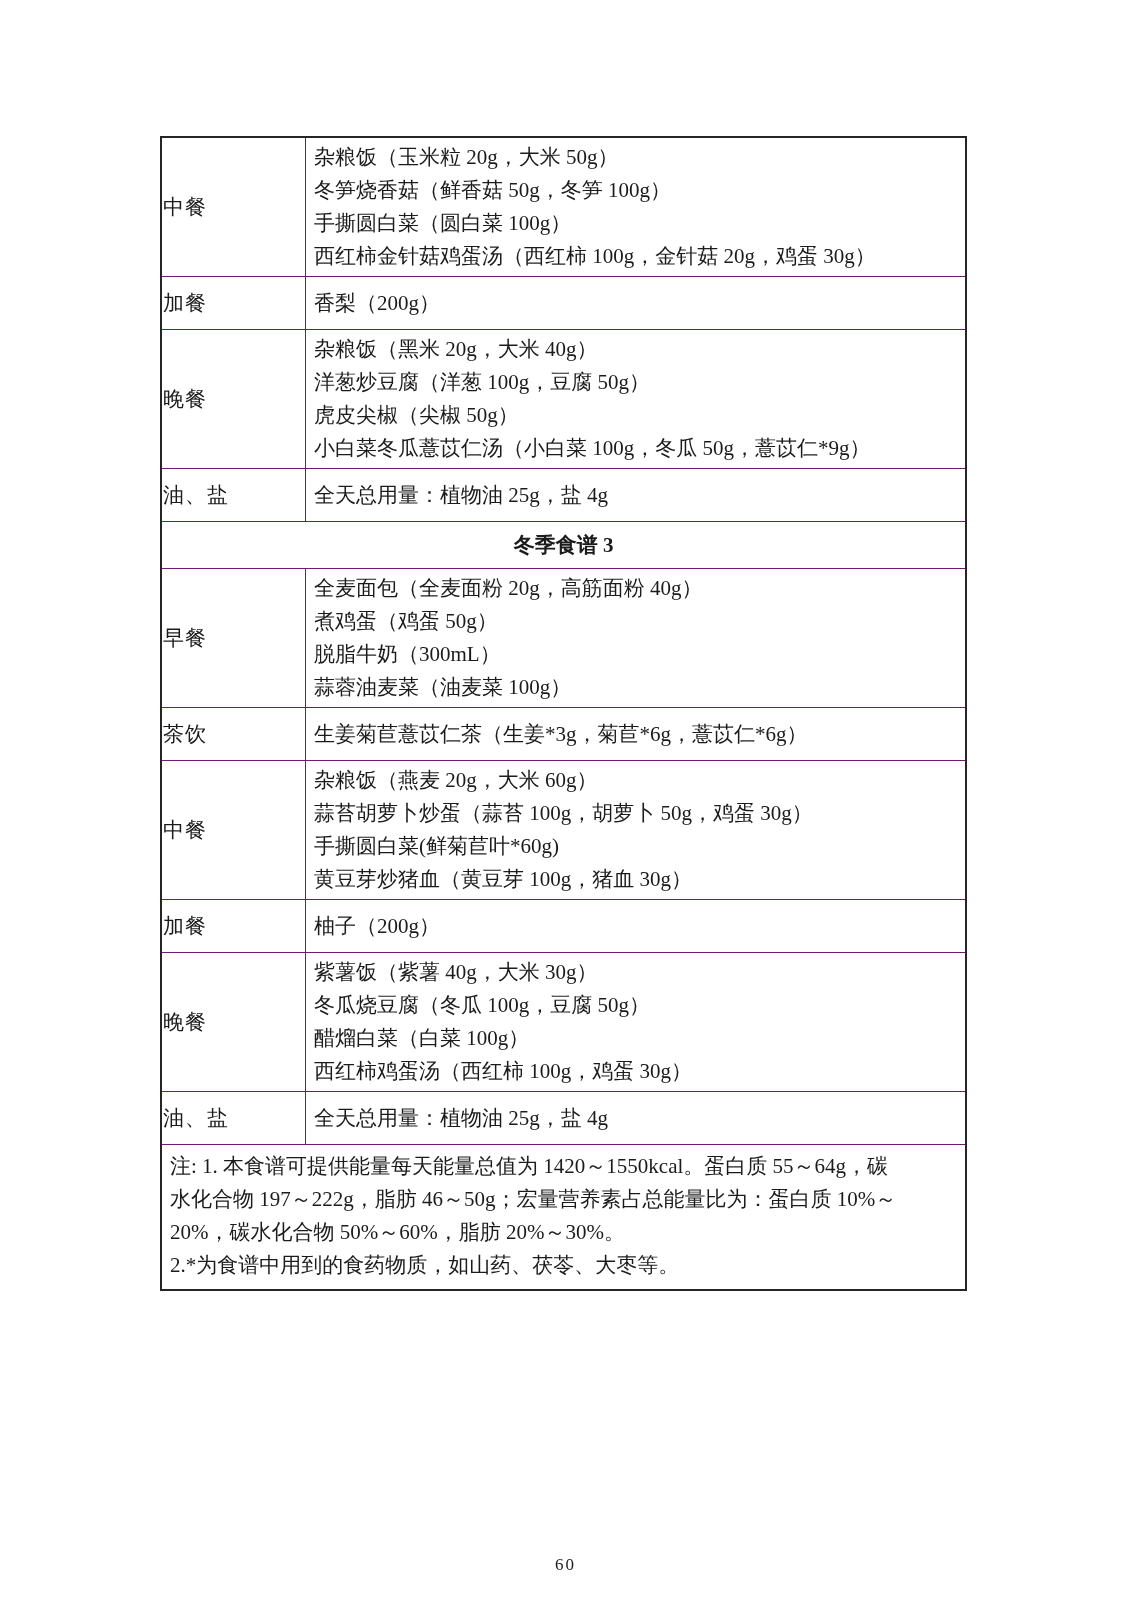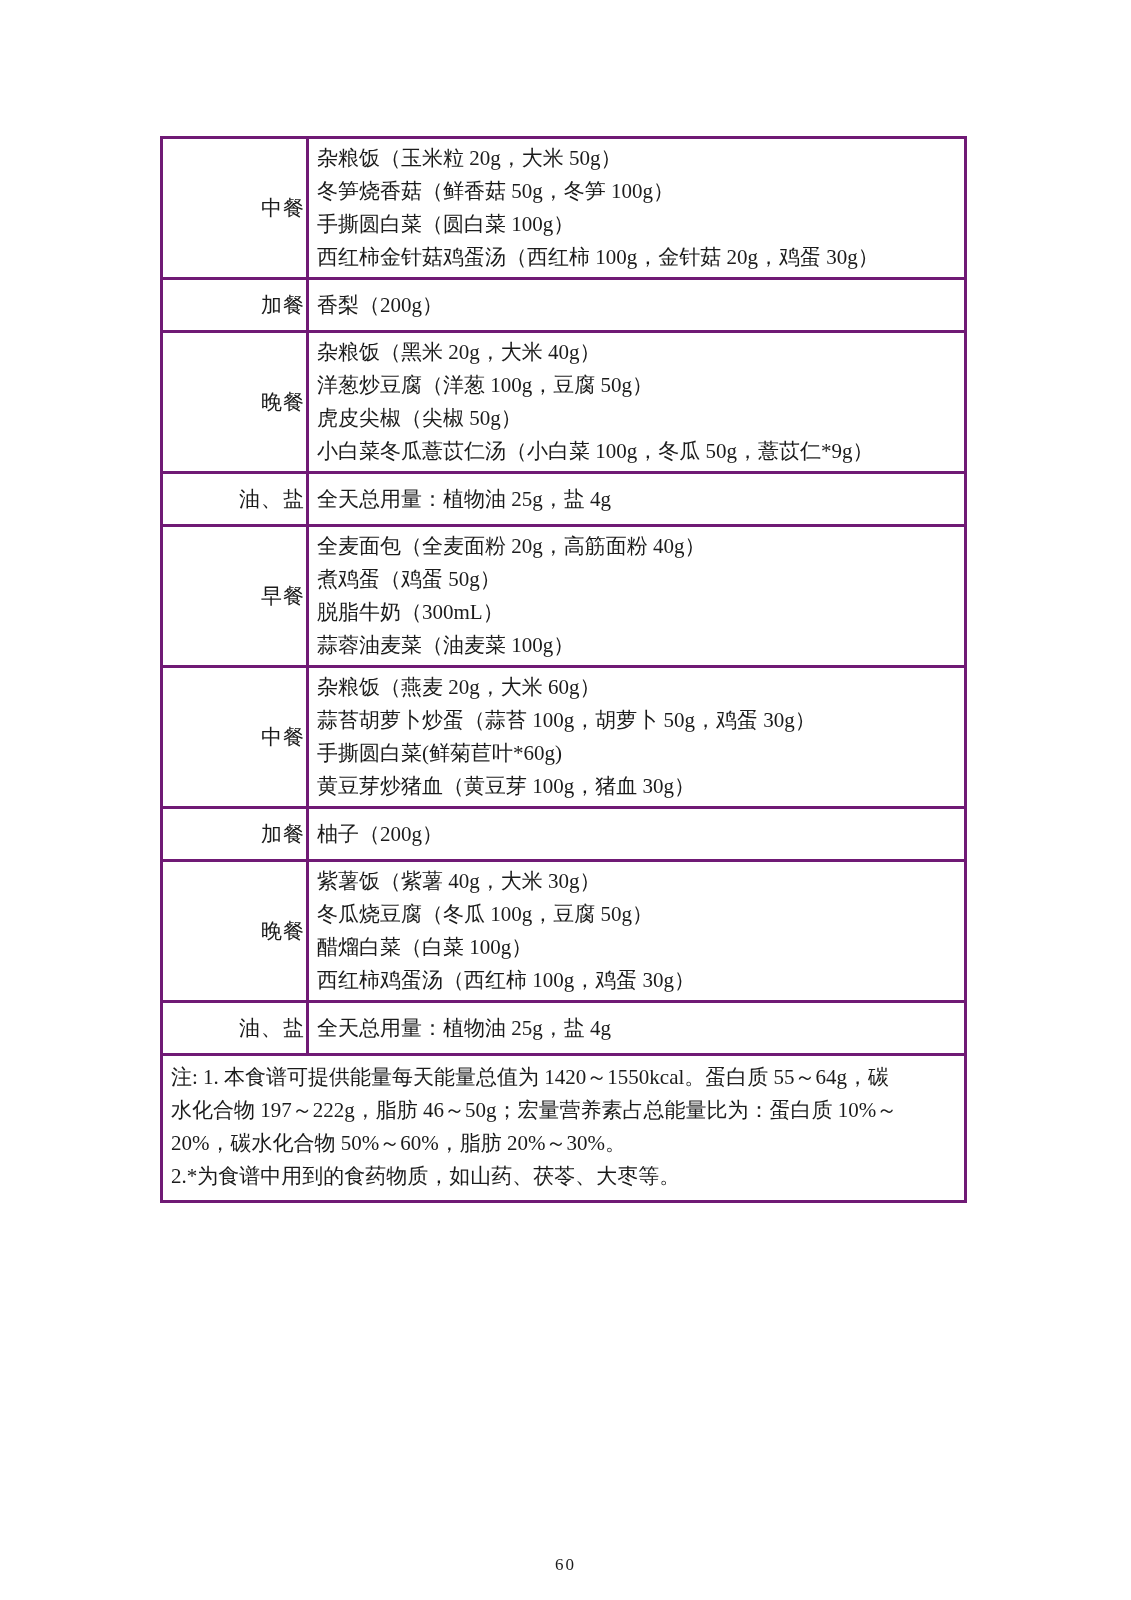--- a/index.html
+++ b/index.html
@@ -11,24 +11,24 @@
     color:#1b1b1b;
     overflow:hidden;
   }
   table.menu {
     position:absolute; left:160px; top:136px;
     width:807px;
     border-collapse:collapse;
     table-layout:fixed;
     border:2px solid #252525;
   }
-  table.menu td { border:3px solid #701a75; }
+  table.menu td { border:1px solid #701a75; }
   td.label-cell {
     width:141px;
-    text-align:right;
+    text-align:left;
     vertical-align:middle;
     font-size:21px;
     letter-spacing:1px;
   }
   td.content-cell {
     padding:3px 8px;
     vertical-align:middle;
     font-size:21px;
   }
   .dish-line { line-height:33px; white-space:nowrap; }
@@ -83,28 +83,37 @@
         <div class="dish-line">小白菜冬瓜薏苡仁汤（小白菜 100g，冬瓜 50g，薏苡仁*9g）</div>
       </td>
     </tr>
     <tr class="row-single">
       <td class="label-cell">油、盐</td>
       <td class="content-cell">
         <div class="dish-line">全天总用量：植物油 25g，盐 4g</div>
       </td>
     </tr>
 
+    <tr>
+      <td class="section-header-cell" colspan="2">冬季食谱 3</td>
+    </tr>
 
     <tr class="row-multi">
       <td class="label-cell">早餐</td>
       <td class="content-cell">
         <div class="dish-line">全麦面包（全麦面粉 20g，高筋面粉 40g）</div>
         <div class="dish-line">煮鸡蛋（鸡蛋 50g）</div>
         <div class="dish-line">脱脂牛奶（300mL）</div>
         <div class="dish-line">蒜蓉油麦菜（油麦菜 100g）</div>
+      </td>
+    </tr>
+    <tr class="row-single">
+      <td class="label-cell">茶饮</td>
+      <td class="content-cell">
+        <div class="dish-line">生姜菊苣薏苡仁茶（生姜*3g，菊苣*6g，薏苡仁*6g）</div>
       </td>
     </tr>
     <tr class="row-multi">
       <td class="label-cell">中餐</td>
       <td class="content-cell">
         <div class="dish-line">杂粮饭（燕麦 20g，大米 60g）</div>
         <div class="dish-line">蒜苔胡萝卜炒蛋（蒜苔 100g，胡萝卜 50g，鸡蛋 30g）</div>
         <div class="dish-line">手撕圆白菜(鲜菊苣叶*60g)</div>
         <div class="dish-line">黄豆芽炒猪血（黄豆芽 100g，猪血 30g）</div>
       </td>

